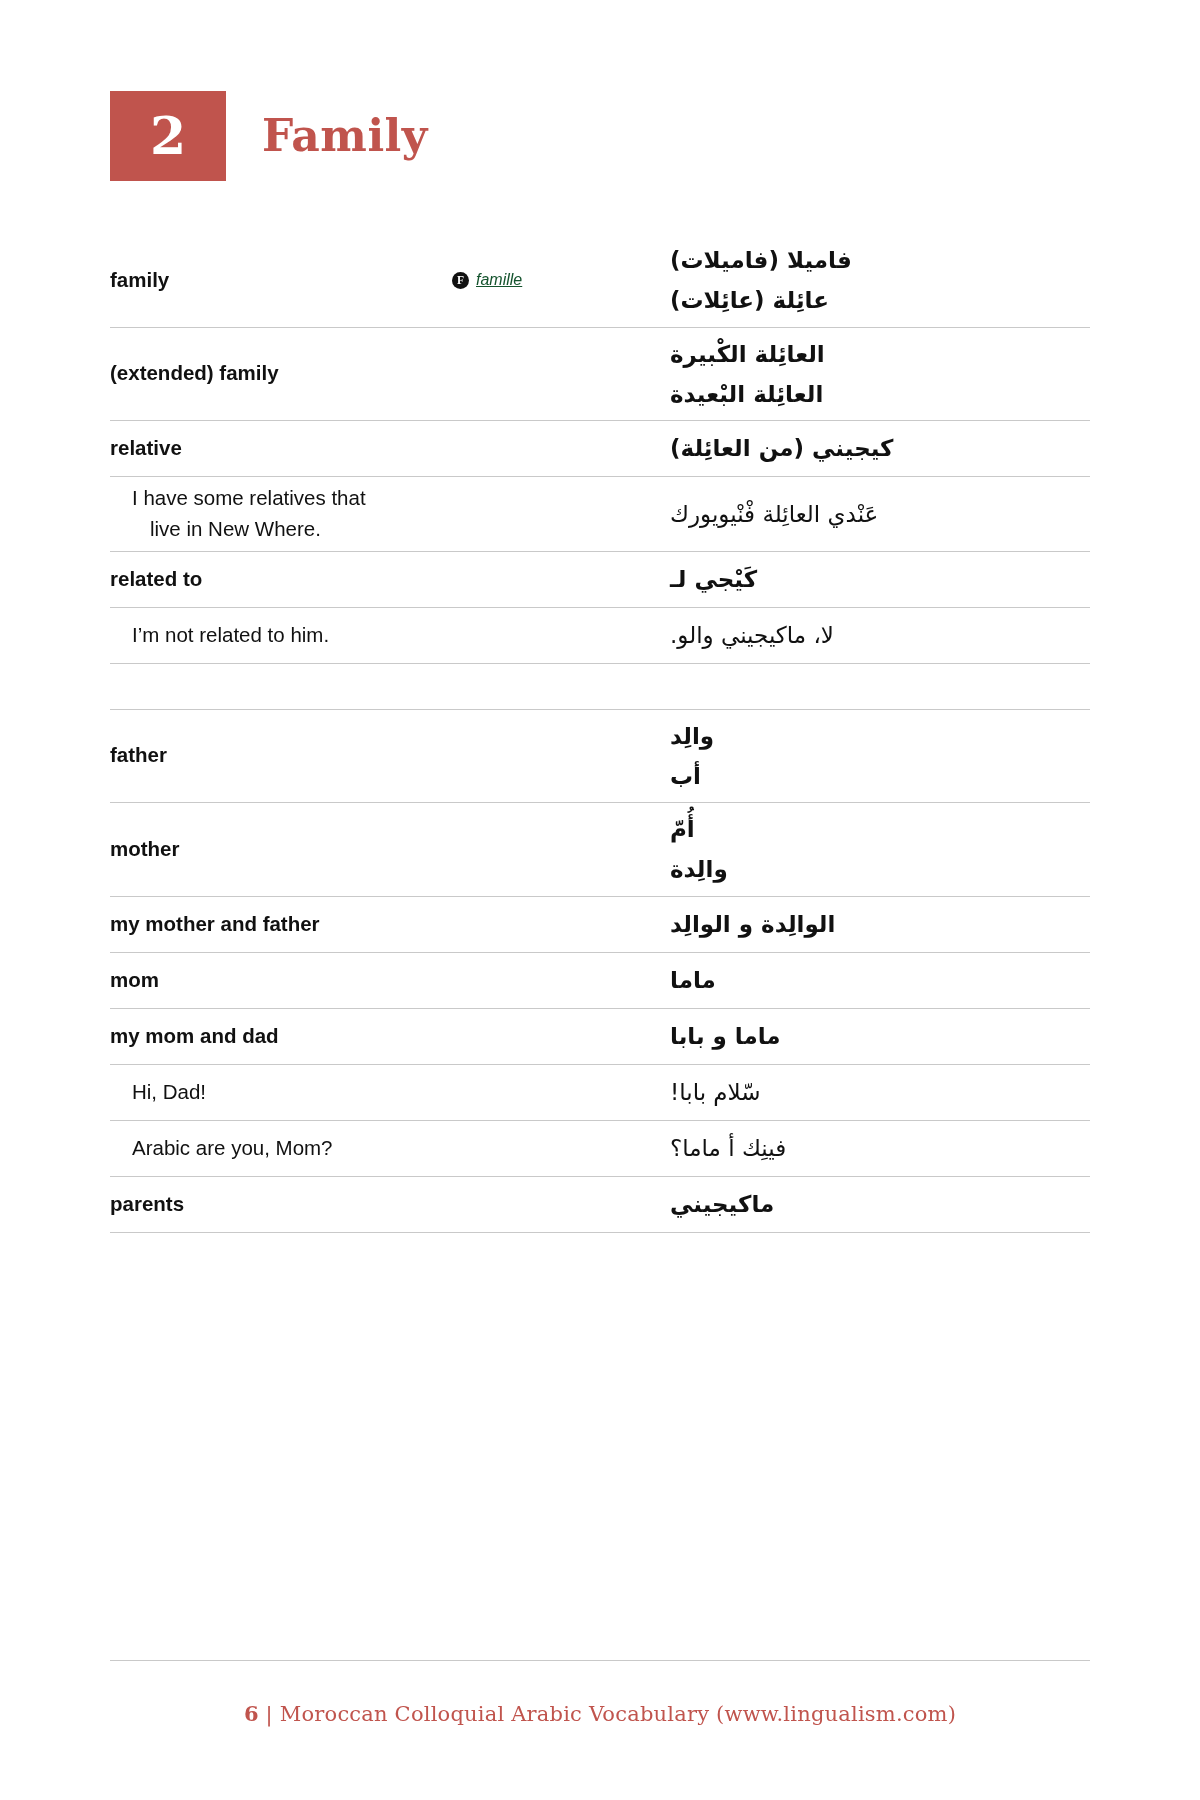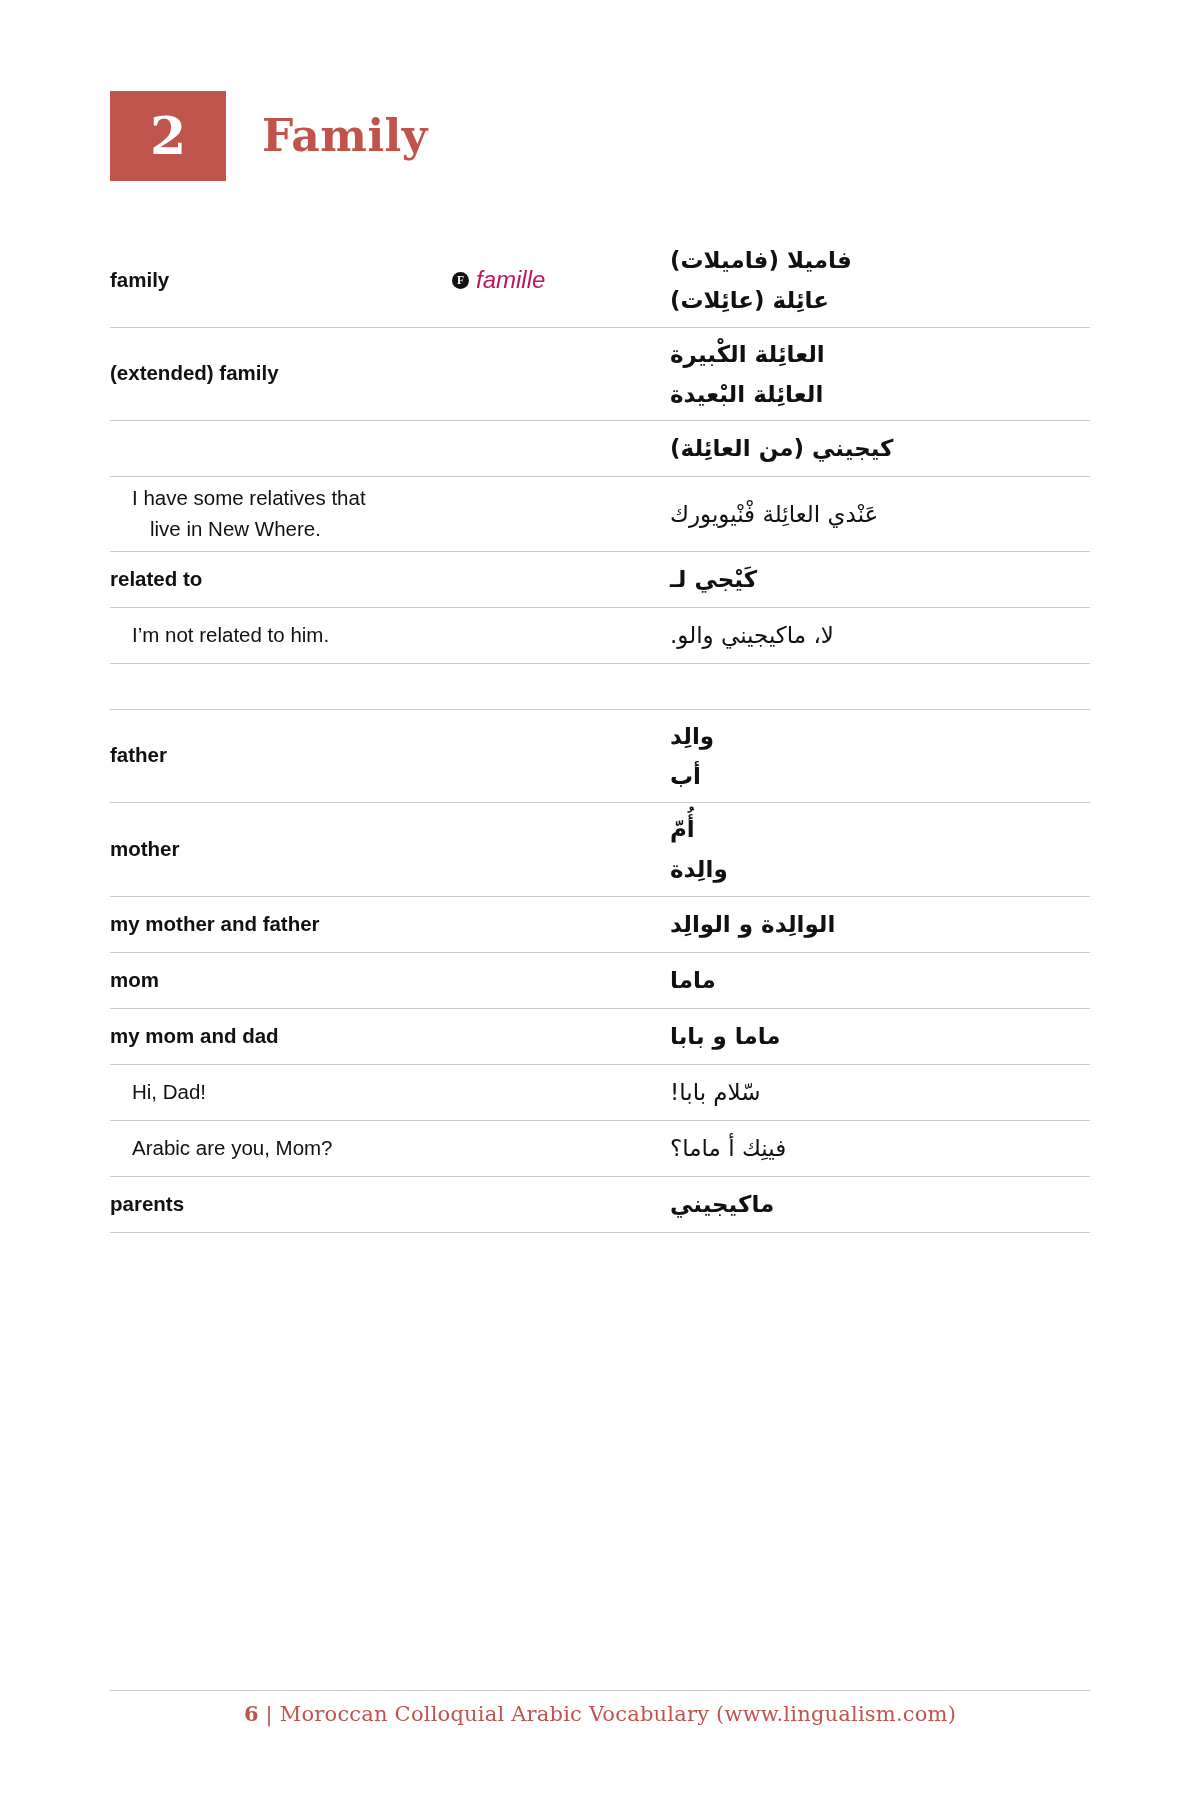--- a/index.html
+++ b/index.html
@@ -113,22 +113,23 @@
     background: #111111;
     color: #ffffff;
     font-size: 11.5px;
     font-weight: 700;
     font-family: "Liberation Serif", "DejaVu Serif", serif;
     margin-right: 7px;
     line-height: 1;
   }
   .gender-word {
     font-style: italic;
-    font-size: 24px;
-    color: #be185d;
+    font-size: 16px;
+    color: #14532d;
+    text-decoration: underline;
   }
 
   .col-ar {
     flex: 0 0 420px;
     text-align: left;
     direction: rtl;
     font-family: "DejaVu Sans", "Liberation Sans", sans-serif;
     font-size: 23px;
     line-height: 1.75;
     color: #111111;
@@ -142,21 +143,21 @@
   }
 
   
   .page-footer {
     position: absolute;
     left: 110px;
     right: 110px;
     bottom: 74px;
     text-align: center;
     border-top: 1.5px solid #c9c9c9;
-    padding-top: 10px;
+    padding-top: 40px;
   }
   .footer-text {
     color: #c0544d;
     font-family: "DejaVu Serif", "Liberation Serif", serif;
     font-size: 21px;
     letter-spacing: 0.2px;
   }
   .footer-page-num {
     font-weight: 700;
   }
@@ -185,20 +186,21 @@
       </div>
       <div class="vocab-row">
         <div class="col-en headword"><span>(extended) family</span></div>
         <div class="col-mid"></div>
         <div class="col-ar bold">
           <span class="ar-line">العائِلة الكْبيرة</span>
           <span class="ar-line">العائِلة البْعيدة</span>
         </div>
       </div>
       <div class="vocab-row">
+        <div class="col-en headword"><span>relative</span></div>
         <div class="col-mid"></div>
         <div class="col-ar bold">
           <span class="ar-line">كيجيني (من العائِلة)</span>
         </div>
       </div>
       <div class="vocab-row">
         <div class="col-en sentence"><span>I have some relatives that</span><span class="cont">live in New Where.</span></div>
         <div class="col-mid"></div>
         <div class="col-ar">
           <span class="ar-line">عَنْدي العائِلة فْنْيويورك</span>

